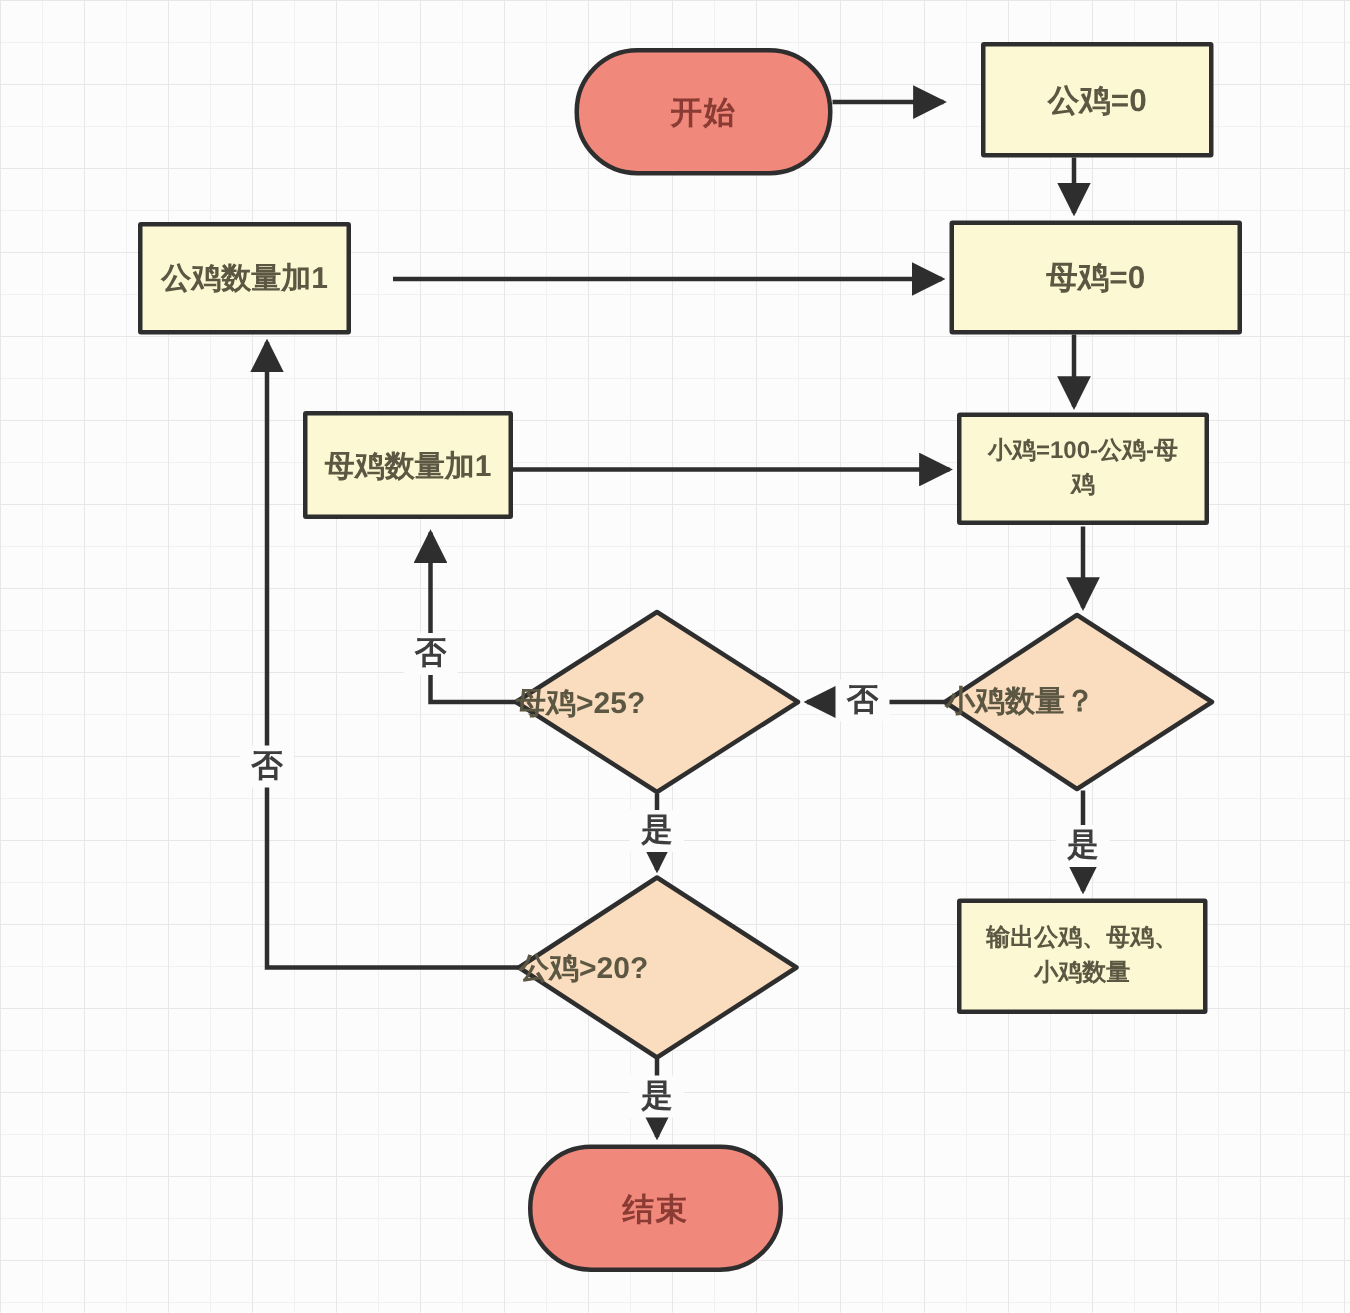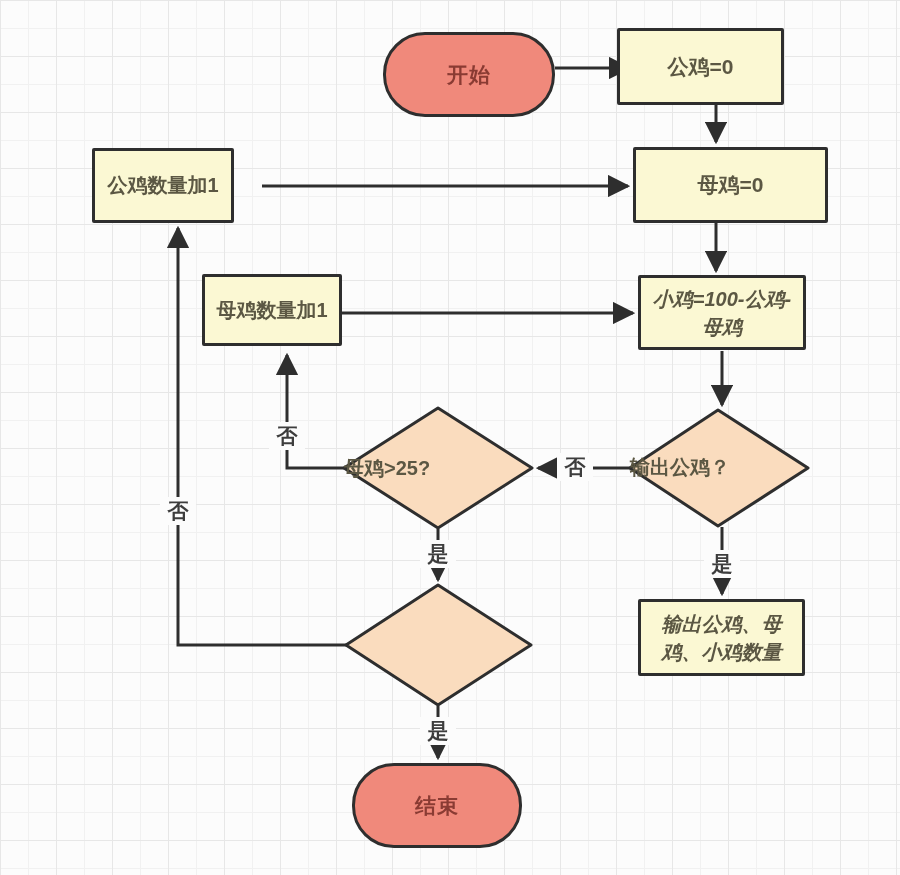--- a/index.html
+++ b/index.html
@@ -56,25 +56,24 @@
   }
   .terminator {
     background: var(--terminator-fill, #f0897b);
     color: var(--terminator-text, #8a3b33);
     border-radius: 42px;
     font-size: 21px;
     font-weight: 700;
     letter-spacing: 1px;
   }
   .wrap2 {
-    font-size: 20px;
+    font-size: 16px;
     line-height: 1.4;
     padding: 0 11px;
     word-break: break-all;
-    font-style: italic;
   }
   .diamond-label {
     position: absolute;
     z-index: 3;
     color: var(--node-text, #5b5743);
     font-size: 20px;
     font-weight: 600;
     text-align: left;
     pointer-events: none;
   }
@@ -116,38 +115,39 @@
     <path class="edge" d="M262,186 H628"></path>
     <path class="edge" d="M342,313 H633"></path>
 
     <polygon class="diamond" points="718,410 808,468 718,526 630,468"></polygon>
     <polygon class="diamond" points="438,408 532,468 438,528 344,468"></polygon>
     <polygon class="diamond" points="438,585 531,645 438,705 346,645"></polygon>
   </svg>
 
   <div class="node terminator" style="left:383px; top:32px; width:172px; height:85px;">开始</div>
 
-  <div class="node process" style="left:617px; top:28px; width:167px; height:77px;">公鸡=0</div>
+  <div class="node process" style="left:654px; top:28px; width:155px; height:77px;">公鸡=0</div>
 
   <div class="node process" style="left:633px; top:147px; width:195px; height:76px;">母鸡=0</div>
 
   <div class="node process wrap2" style="left:638px; top:275px; width:168px; height:75px;">小鸡=100-公鸡-母鸡</div>
 
   <div class="node process" style="left:202px; top:274px; width:140px; height:72px; font-size:20px;">母鸡数量加1</div>
 
   <div class="node process" style="left:92px; top:148px; width:142px; height:75px; font-size:20px;">公鸡数量加1</div>
 
   <div class="node terminator" style="left:352px; top:763px; width:170px; height:85px;">结束</div>
 
   <div class="node process wrap2" style="left:638px; top:599px; width:167px; height:77px;">输出公鸡、母鸡、小鸡数量</div>
 
-  <div class="diamond-label" style="left:630px; top:454px; width:178px;">输出公鸡？</div>
+  <div class="diamond-label" style="left:630px; top:454px; width:178px;">小鸡数量？</div>
 
   <div class="diamond-label" style="left:344px; top:455px; width:188px;">母鸡&gt;25?</div>
 
+  <div class="diamond-label" style="left:346px; top:632px; width:185px;">公鸡&gt;20?</div>
 
   <div class="edge-label" style="left:557px; top:453px;">否</div>
 
   <div class="edge-label" style="left:704px; top:550px;">是</div>
 
   <div class="edge-label" style="left:269px; top:422px;">否</div>
 
   <div class="edge-label" style="left:420px; top:540px;">是</div>
 
   <div class="edge-label" style="left:160px; top:497px;">否</div>

